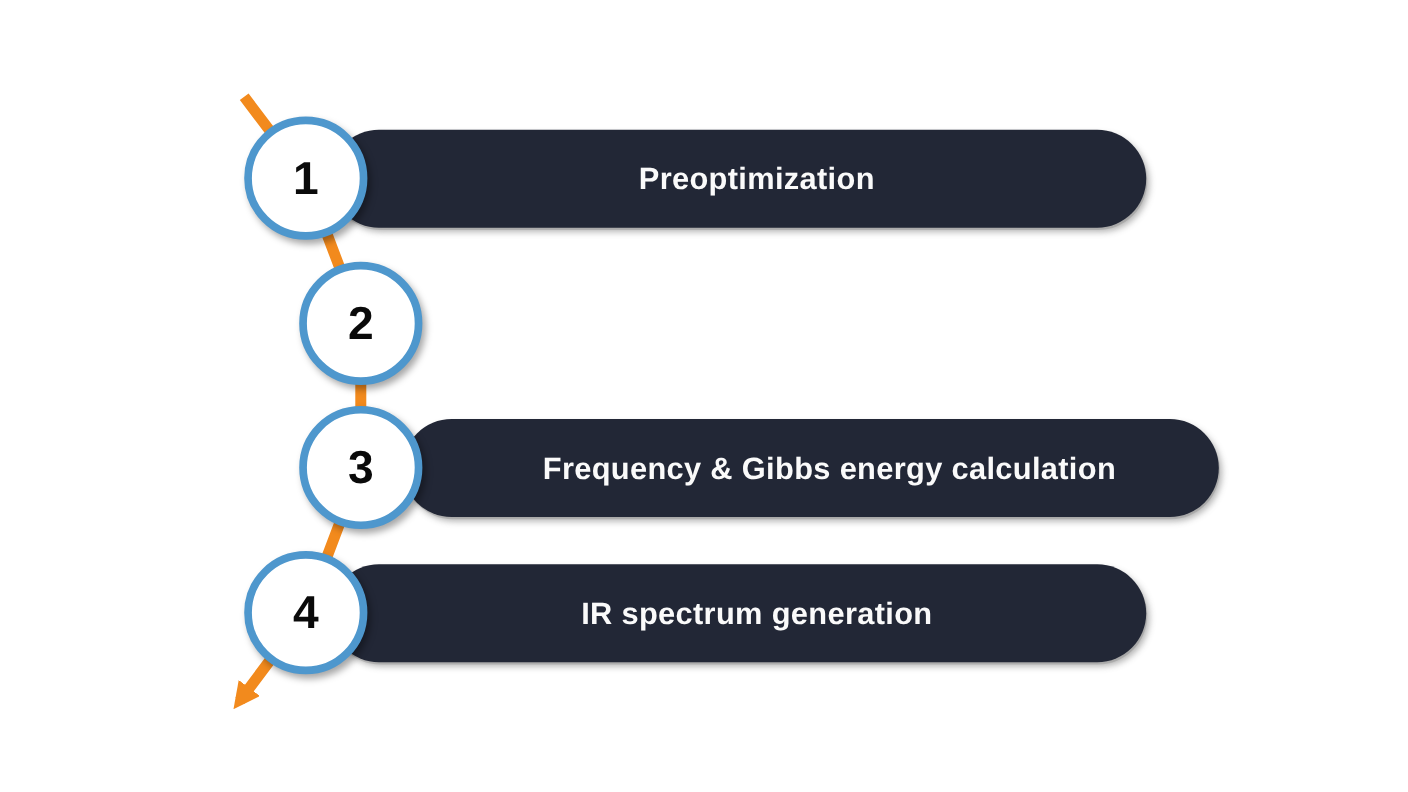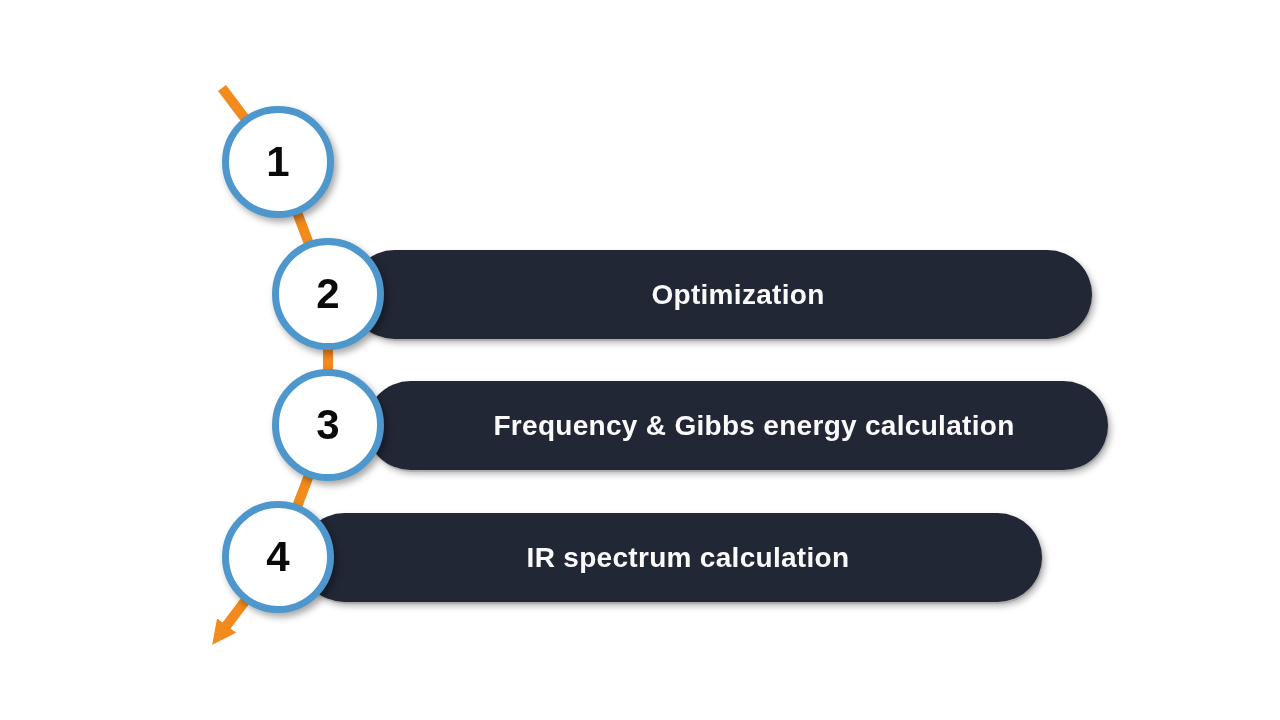--- a/index.html
+++ b/index.html
@@ -81,38 +81,38 @@
 
   <svg class="connector-svg" width="1280" height="720" viewBox="0 0 1280 720">
     <defs>
       <marker id="arrowhead" viewBox="0 0 10 10" refX="6" refY="5" markerWidth="2.4" markerHeight="2.4" orient="auto">
         <path d="M0,0 L10,5 L0,10 Z" fill="var(--connector)"></path>
       </marker>
     </defs>
     <path d="M222,88 L278,162 L328,294 L328,425 L278,557 L218,637" fill="none" stroke="var(--connector)" stroke-width="10" stroke-linejoin="round" marker-end="url(#arrowhead)"></path>
   </svg>
 
+  <div class="step-bar bar-1">
+    <span class="label">Preoptimization</span>
+  </div>
   <div class="step-circle circle-1">
     <span class="number">1</span>
   </div>
 
-  <div class="step-bar bar-2">
-    <span class="label">Optimization</span>
-  </div>
   <div class="step-circle circle-2">
     <span class="number">2</span>
   </div>
 
   <div class="step-bar bar-3">
     <span class="label">Frequency &amp; Gibbs energy calculation</span>
   </div>
   <div class="step-circle circle-3">
     <span class="number">3</span>
   </div>
 
   <div class="step-bar bar-4">
-    <span class="label">IR spectrum calculation</span>
+    <span class="label">IR spectrum generation</span>
   </div>
   <div class="step-circle circle-4">
     <span class="number">4</span>
   </div>
 
 </div>
 
 </body></html>

